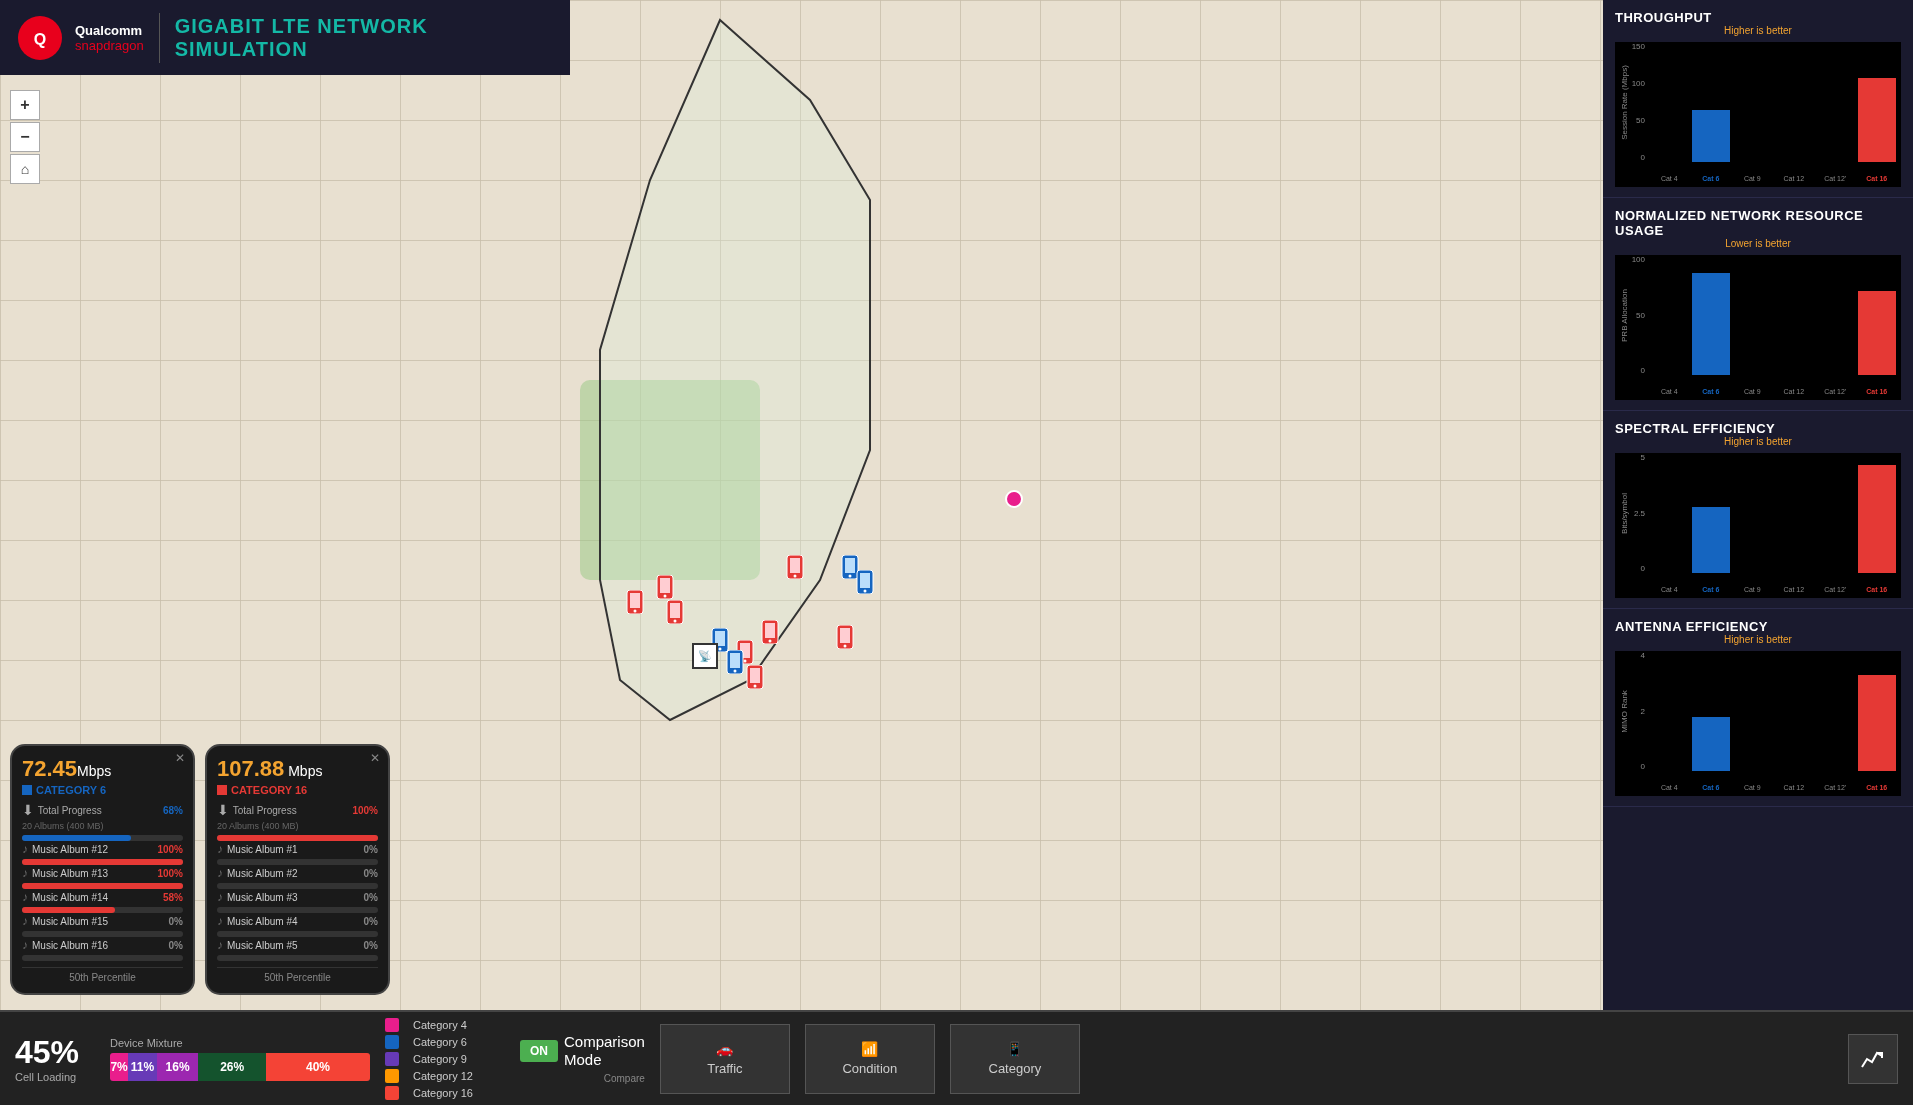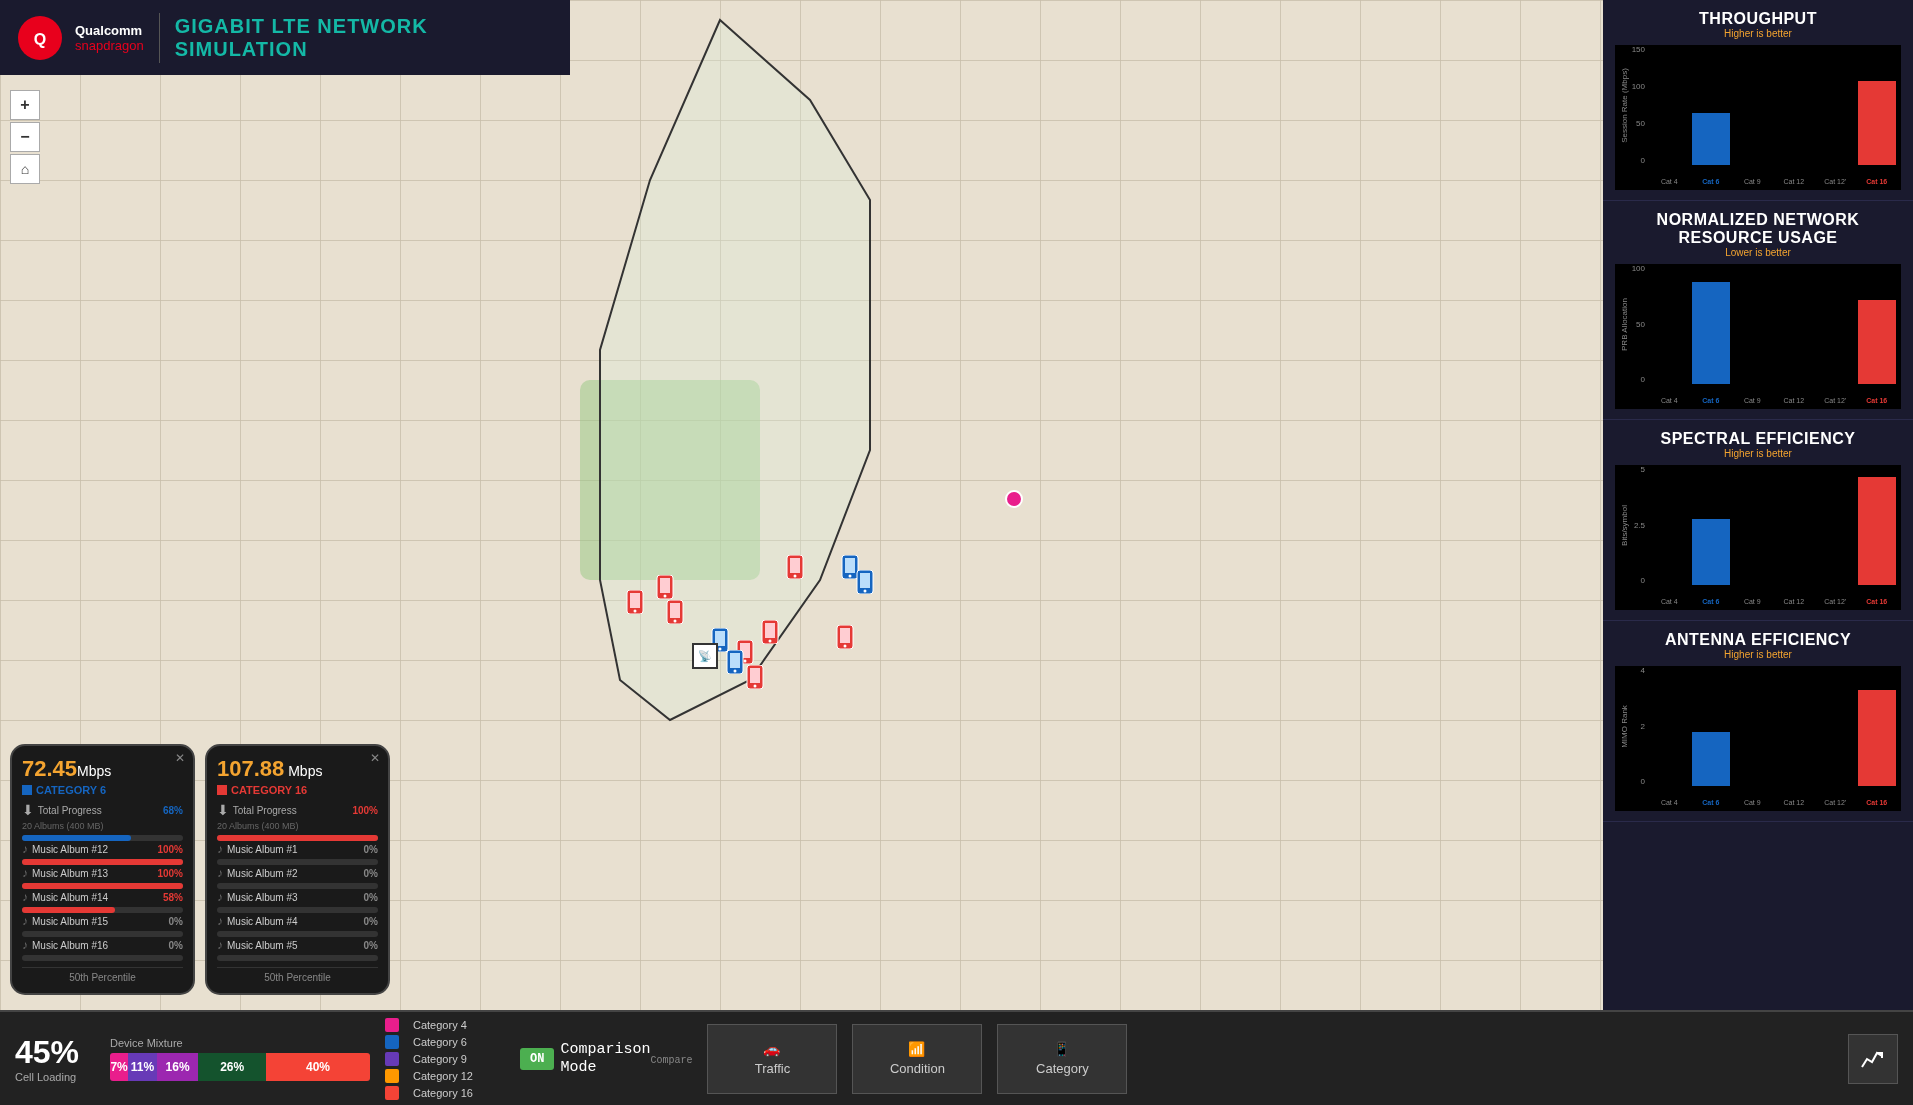--- a/index.html
+++ b/index.html
@@ -82,21 +82,21 @@
 
     .device-mixture-section { display: flex; flex-direction: column; min-width: 260px; }
     .device-mixture-label { color: #aaa; font-size: 11px; margin-bottom: 4px; }
     .device-bar { display: flex; height: 28px; border-radius: 3px; overflow: hidden; }
     .device-bar-seg { display: flex; align-items: center; justify-content: center; color: white; font-size: 12px; font-weight: bold; }
 
     .legend-section { display: flex; flex-direction: column; gap: 3px; min-width: 120px; }
     .legend-item { display: flex; align-items: center; gap: 14px; font-size: 11px; color: #ccc; }
     .legend-dot { width: 14px; height: 14px; border-radius: 2px; }
 
-    .comparison-section { display: flex; flex-direction: row; align-items: center; min-width: 90px; font-family: Liberation Mono, monospace; }
+    .comparison-section { display: flex; flex-direction: column; align-items: flex-end; min-width: 90px; }
     .comparison-toggle { background: #4caf50; color: white; padding: 4px 10px; border-radius: 3px; font-size: 12px; font-weight: bold; }
 
     .bottom-btn {
       display: flex; flex-direction: column; align-items: center; justify-content: center;
       min-width: 130px; height: 70px; background: #333; border: 1px solid #555;
       cursor: pointer; color: #ccc; font-size: 13px; gap: 4px;
     }
 
     .chart-icon-btn {
       width: 50px; height: 50px; background: #333; border: 1px solid #555;
@@ -105,21 +105,21 @@
     }
 
     
     #right-panel {
       position: absolute; top: 0; right: 0; width: 310px; bottom: 95px;
       background: #1a1a2e; overflow-y: auto; display: flex; flex-direction: column;
     }
     .chart-section {
       padding: 10px 12px; border-bottom: 1px solid #2a2a4a; flex-shrink: 0;
     }
-    .chart-title { color: white; font-size: 16px; font-weight: bold; text-align: center; letter-spacing: 0.5px; }
+    .chart-title { color: white; font-size: 13px; font-weight: bold; letter-spacing: 0.5px; }
     .chart-subtitle { color: #f4a430; font-size: 10px; text-align: center; margin-bottom: 6px; }
     .chart-area { position: relative; background: #000000; }
   </style>
 </head>
 <body>
 
 <div id="header">
   <div id="logo-area">
     <svg width="50" height="50" viewBox="0 0 50 50">
       <circle cx="25" cy="25" r="22" fill="#e8001c"></circle>

